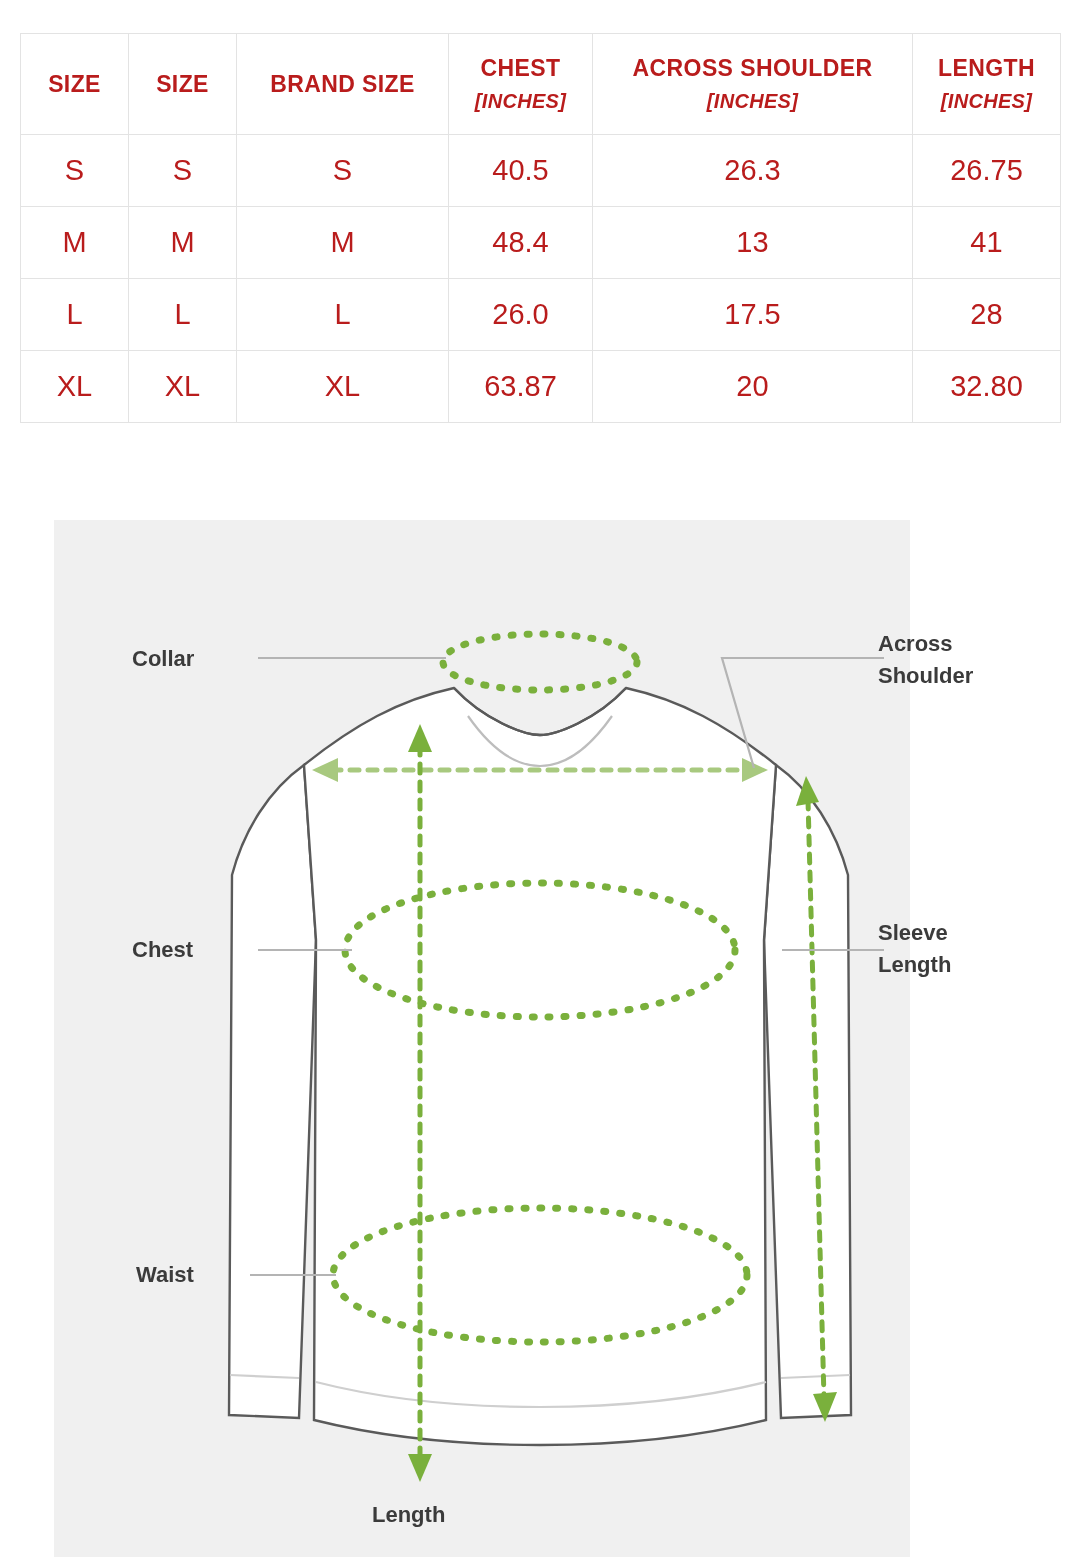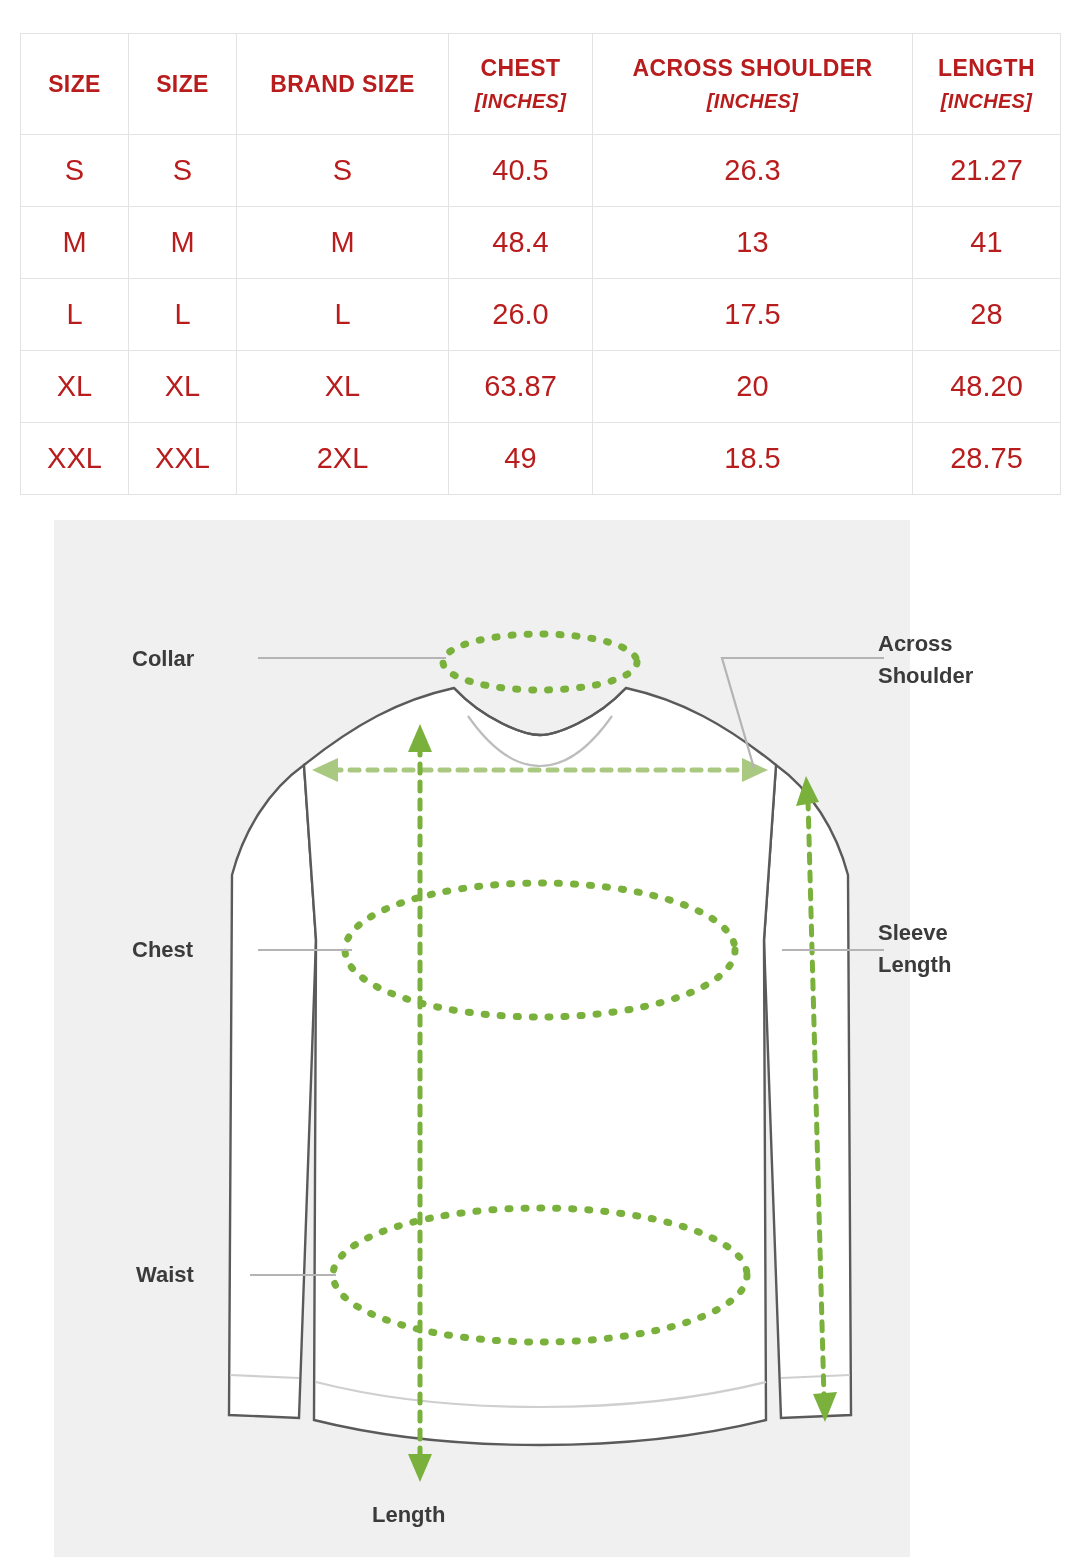--- a/index.html
+++ b/index.html
@@ -122,21 +122,21 @@
         </th>
       </tr>
     </thead>
     <tbody>
       <tr>
         <td>S</td>
         <td>S</td>
         <td>S</td>
         <td>40.5</td>
         <td>26.3</td>
-        <td>21.27</td>
+        <td>26.75</td>
       </tr>
       <tr>
         <td>M</td>
         <td>M</td>
         <td>M</td>
         <td>48.4</td>
         <td>13</td>
         <td>41</td>
       </tr>
       <tr>
@@ -146,29 +146,21 @@
         <td>26.0</td>
         <td>17.5</td>
         <td>28</td>
       </tr>
       <tr>
         <td>XL</td>
         <td>XL</td>
         <td>XL</td>
         <td>63.87</td>
         <td>20</td>
-        <td>48.20</td>
-      </tr>
-      <tr>
-        <td>XXL</td>
-        <td>XXL</td>
-        <td>2XL</td>
-        <td>49</td>
-        <td>18.5</td>
-        <td>28.75</td>
+        <td>32.80</td>
       </tr>
     </tbody>
   </table>
 </div>
 
 <div class="diagram">
   <svg viewBox="0 0 973 1037" xmlns="http://www.w3.org/2000/svg">
 
     <g fill="#ffffff" stroke="#5a5a5a" stroke-width="2.4">
 

